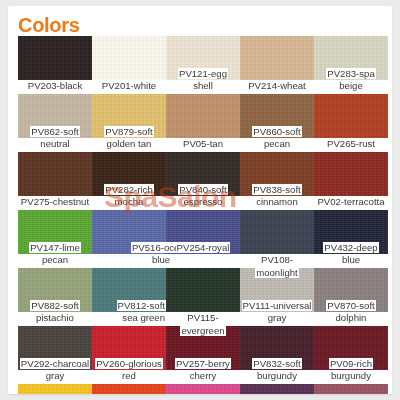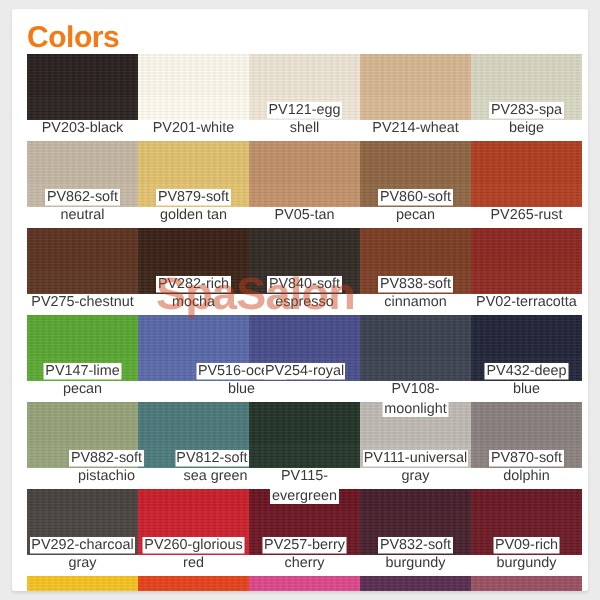--- a/index.html
+++ b/index.html
@@ -272,21 +272,21 @@
           <div class="label two" style="left: 296px;">
             <div><span>PV432-deep</span></div>
             <div><span>blue</span></div>
           </div>
         </div>
         <div class="row">
           <div class="labelband"></div>
           <div class="swatch" title="PV882-soft pistachio" style="left: 0px; background: rgb(150, 164, 122);">
             <div class="tex"></div>
           </div>
-          <div class="label two" style="left: 16px;">
+          <div class="label two" style="left: 0px;">
             <div><span>PV882-soft</span></div>
             <div><span>pistachio</span></div>
           </div>
           <div class="swatch" title="PV812-soft sea green" style="left: 74px; background: rgb(77, 122, 124);">
             <div class="tex"></div>
           </div>
           <div class="label two" style="left: 74px; text-align: right;">
             <div><span>PV812-soft</span></div>
             <div><span>sea green</span></div>
           </div>

